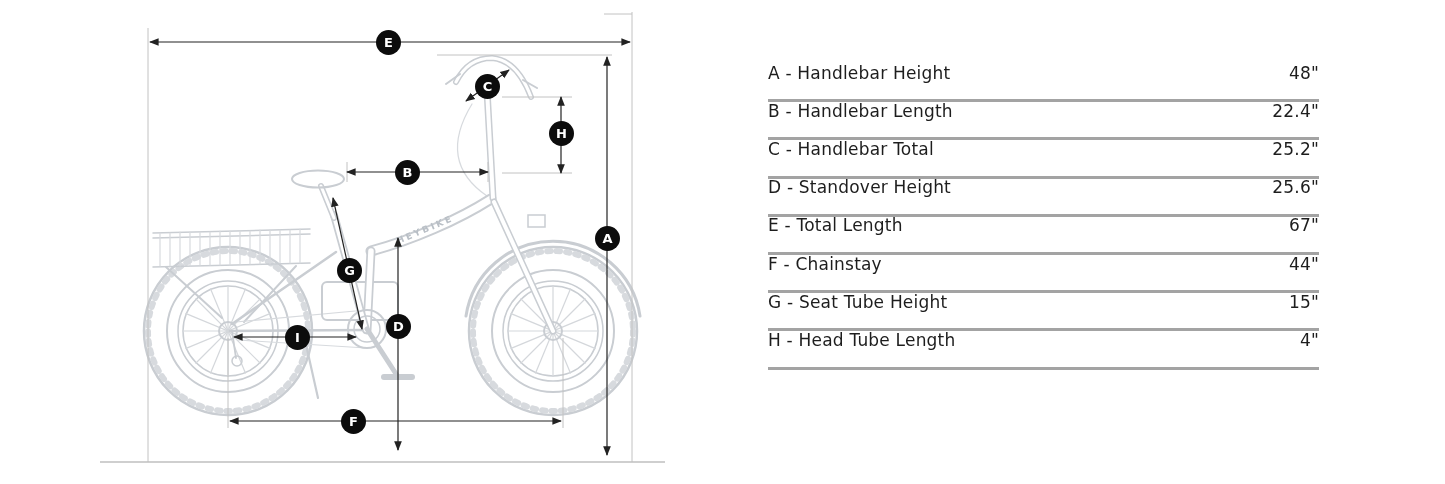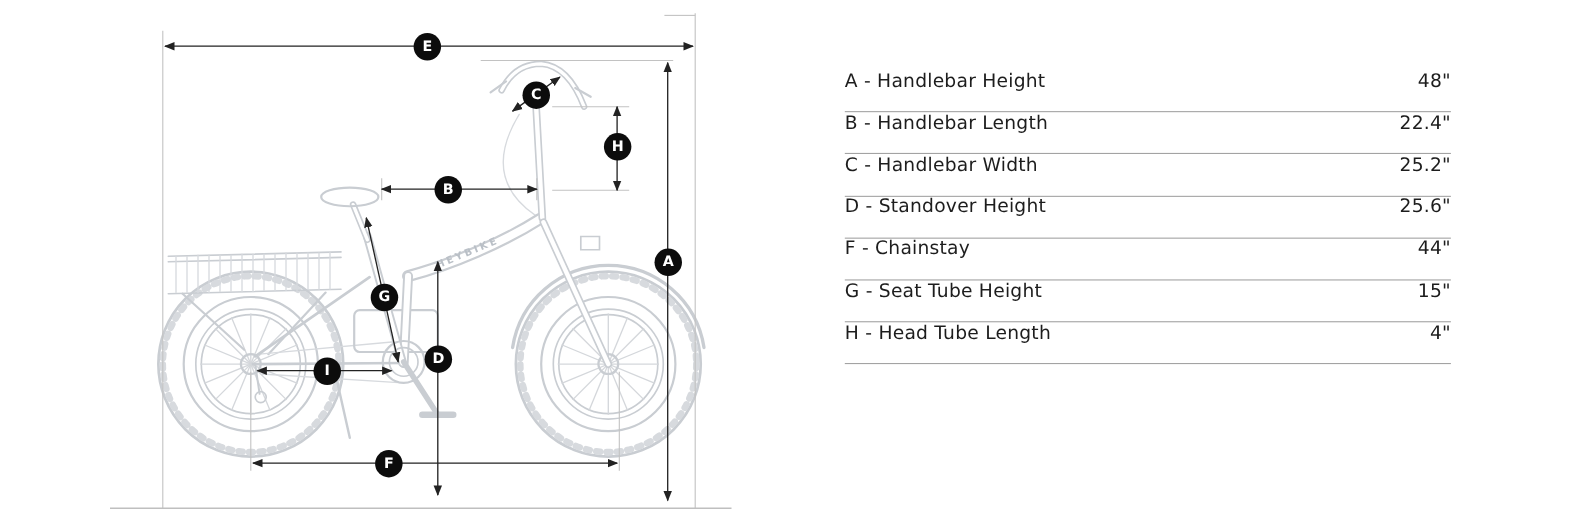--- a/index.html
+++ b/index.html
@@ -27,21 +27,21 @@
   .ground{stroke:#bfbfbf;stroke-width:1.5;fill:none;}
   .brand-text{fill:#b9bfc6;font-size:9px;font-weight:bold;letter-spacing:2.5px;
     font-family:"DejaVu Sans","Liberation Sans",sans-serif;}
   
   .spec-table{
     position:absolute;left:768px;top:64px;width:551px;
     font-size:17px;color:#1d1d1d;letter-spacing:.2px;
   }
   .spec-row{
     display:flex;justify-content:space-between;align-items:center;
-    height:38.2px;box-sizing:border-box;border-bottom:1px solid #a3a3a3;
+    height:38.2px;box-sizing:border-box;border-bottom:3px solid #a3a3a3;
     padding-bottom:18px;
   }
   .spec-label{white-space:nowrap;}
   .spec-value{white-space:nowrap;text-align:right;}
 </style>
 </head>
 <body>
 
 <div class="page">
 
@@ -167,28 +167,32 @@
   <div class="spec-table">
     <div class="spec-row">
       <span class="spec-label">A - Handlebar Height</span>
       <span class="spec-value">48"</span>
     </div>
     <div class="spec-row">
       <span class="spec-label">B - Handlebar Length</span>
       <span class="spec-value">22.4"</span>
     </div>
     <div class="spec-row">
-      <span class="spec-label">C - Handlebar Width</span>
+      <span class="spec-label">C - Handlebar Total</span>
       <span class="spec-value">25.2"</span>
     </div>
     <div class="spec-row">
       <span class="spec-label">D - Standover Height</span>
       <span class="spec-value">25.6"</span>
     </div>
     <div class="spec-row">
+      <span class="spec-label">E - Total Length</span>
+      <span class="spec-value">67"</span>
+    </div>
+    <div class="spec-row">
       <span class="spec-label">F - Chainstay</span>
       <span class="spec-value">44"</span>
     </div>
     <div class="spec-row">
       <span class="spec-label">G - Seat Tube Height</span>
       <span class="spec-value">15"</span>
     </div>
     <div class="spec-row">
       <span class="spec-label">H - Head Tube Length</span>
       <span class="spec-value">4"</span>

